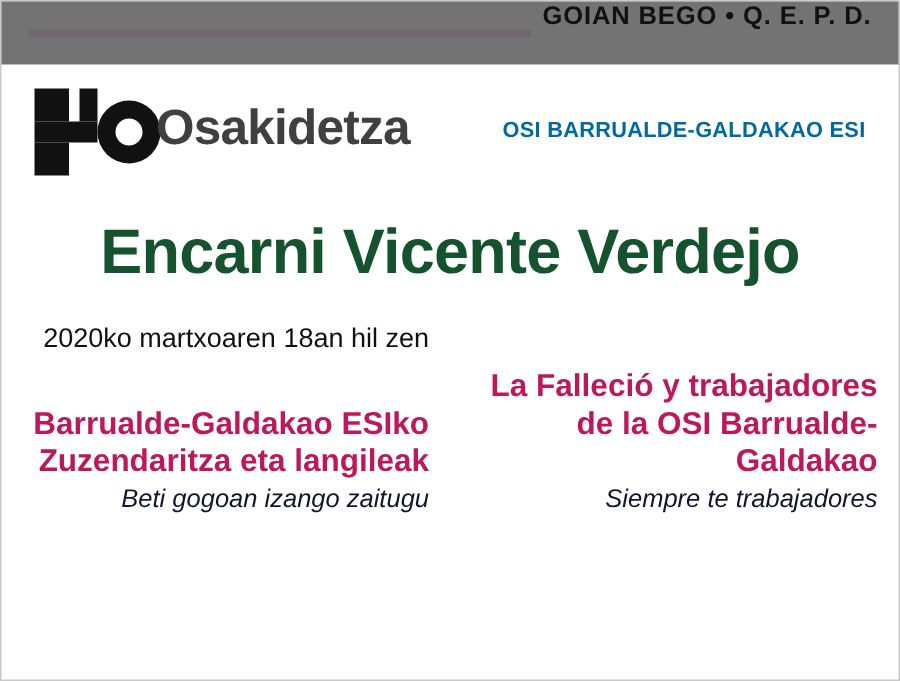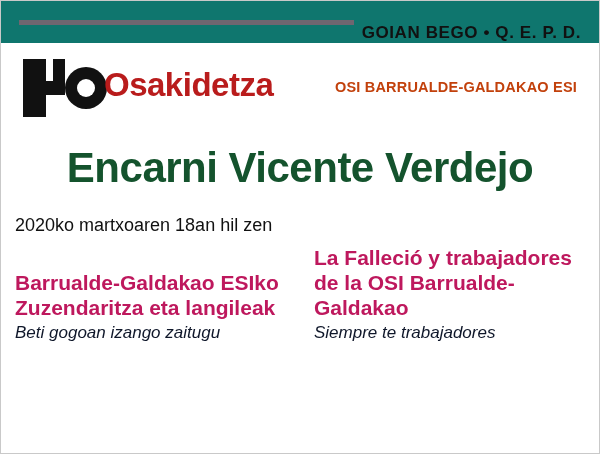--- a/index.html
+++ b/index.html
@@ -23,23 +23,23 @@
     background: #ffffff;
   }
 
   
   .banner {
     position: absolute;
     left: 0;
     top: 0;
     width: 598px;
     height: 42px;
-    background: #0f766e;
+    background: #737373;
     display: flex;
-    align-items: flex-end;
+    align-items: flex-start;
     justify-content: flex-end;
     box-sizing: border-box;
     padding-right: 18px;
   }
   .banner-text {
     font-size: 17px;
     font-weight: bold;
     letter-spacing: 0.6px;
     color: #111111;
     white-space: nowrap;
@@ -94,30 +94,30 @@
     border-radius: 50%;
     background: #ffffff;
   }
   .logo-word {
     position: absolute;
     left: 103px;
     top: 23px;
     font-size: 33px;
     font-weight: bold;
     letter-spacing: -0.5px;
-    color: #b91c1c;
+    color: #404040;
   }
   .org-name {
     position: absolute;
     right: 22px;
     top: 36px;
     font-size: 14.5px;
     font-weight: bold;
     letter-spacing: 0.2px;
-    color: #c2410c;
+    color: #0369a1;
   }
 
   
   .deceased-name {
     position: absolute;
     left: 0;
     top: 142;
     top: 143px;
     width: 598px;
     text-align: center;
@@ -132,21 +132,21 @@
     position: absolute;
     left: 0;
     top: 212px;
     width: 598px;
     display: flex;
   }
   .col {
     width: 299px;
     box-sizing: border-box;
     padding: 0 14px;
-    text-align: left;
+    text-align: right;
   }
   .line-date {
     font-size: 18px;
     font-weight: normal;
     line-height: 25px;
     color: #111111;
   }
   .line-org {
     margin-top: 32px;
     font-size: 21px;

